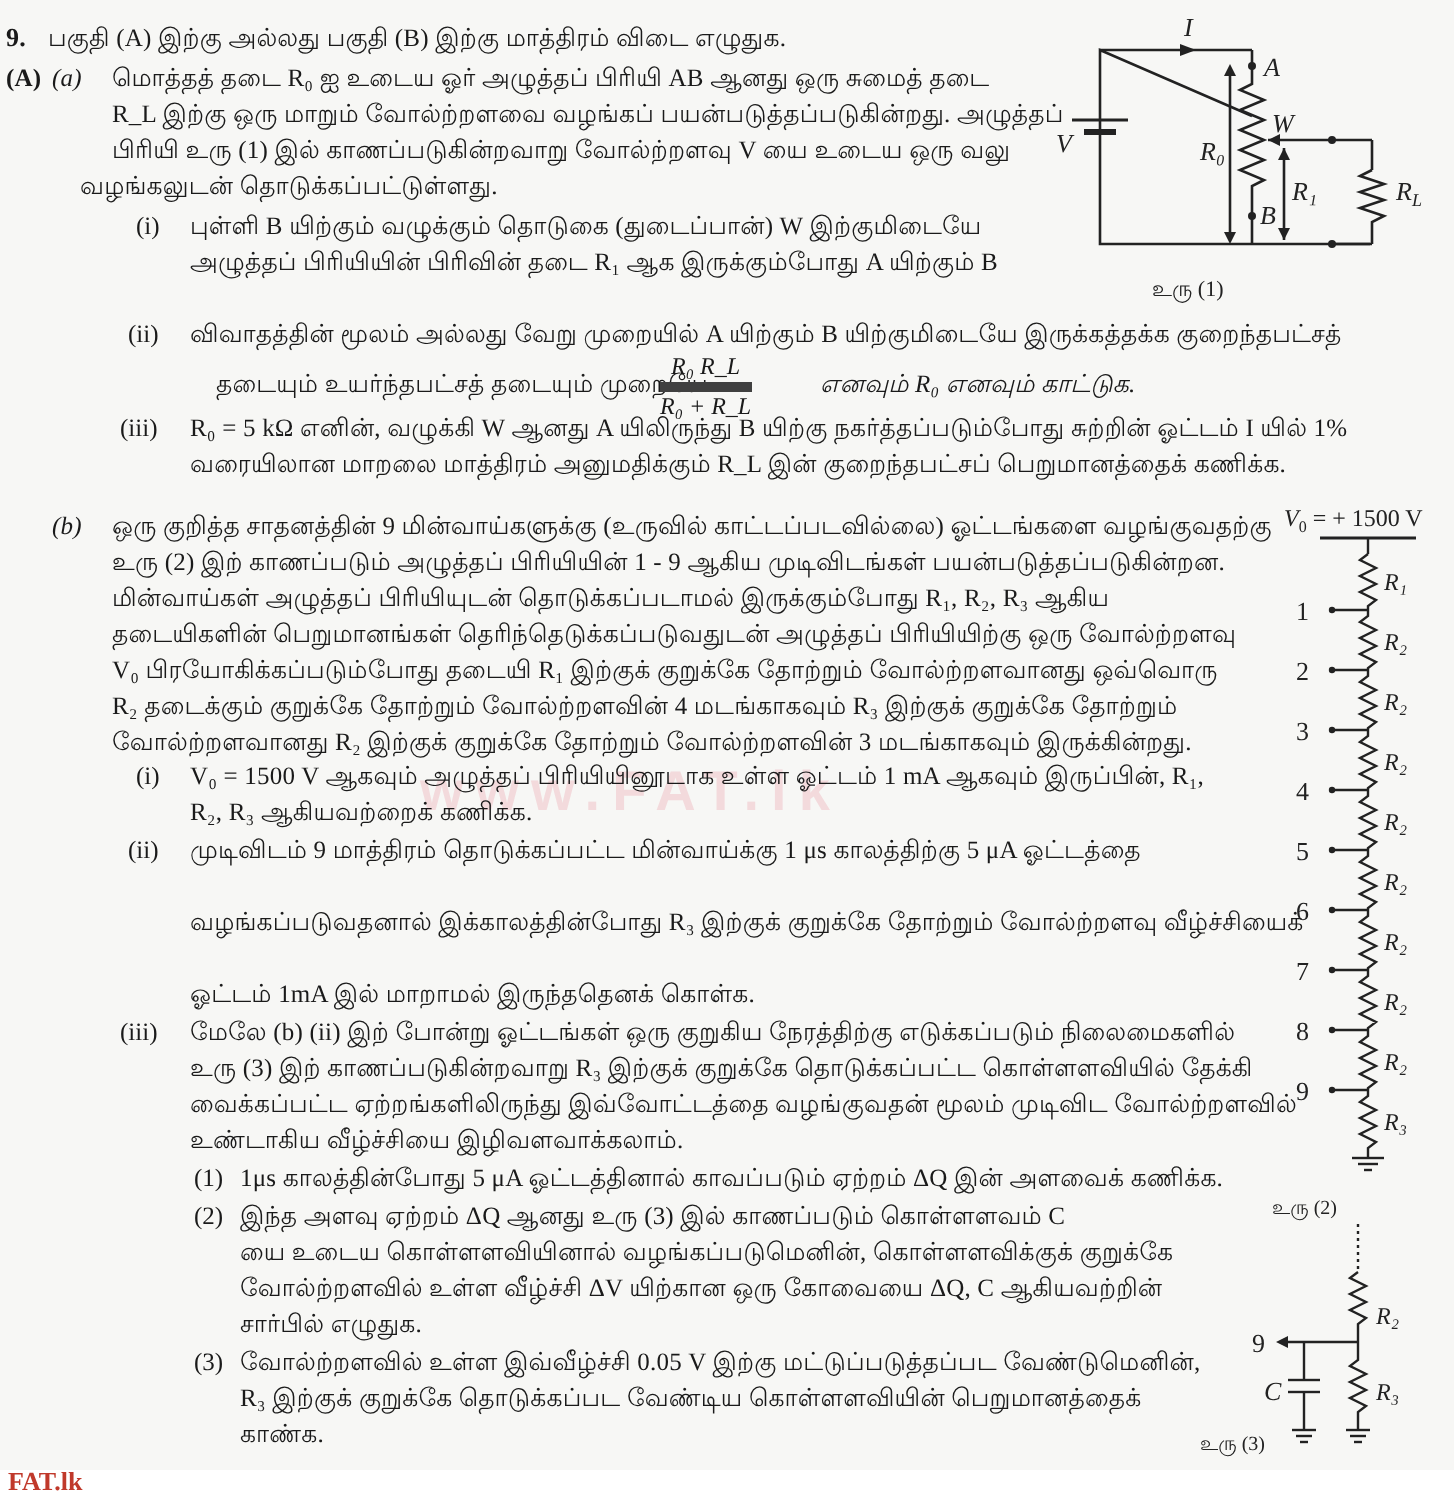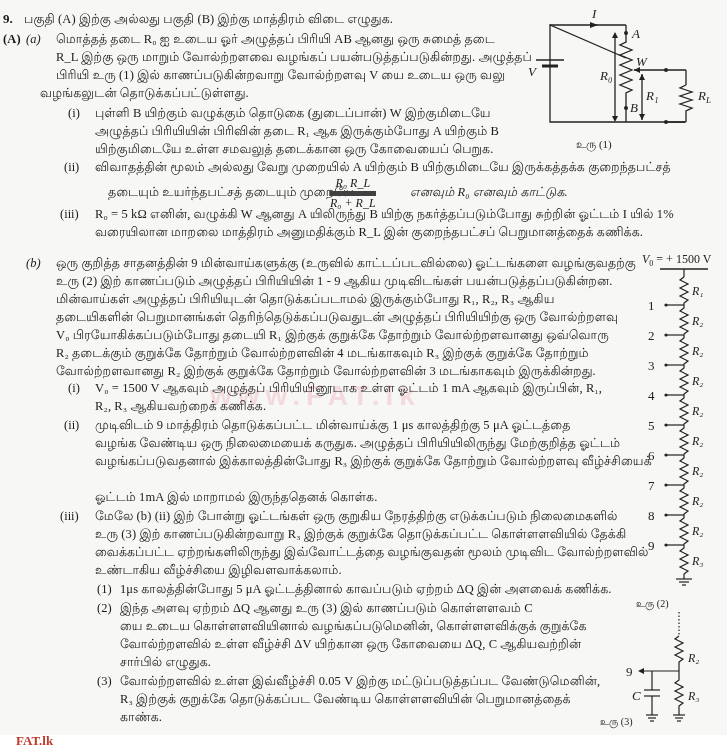--- a/index.html
+++ b/index.html
@@ -21,21 +21,21 @@
   .i { font-style:italic; }
   .num { position:absolute; font-size:12.5px; line-height:16px; }
   .frac {
     position:absolute; font-size:12px; text-align:center; font-style:italic;
   }
   .frac .top { display:block; border-bottom:5px solid #404040; padding:0 2px; line-height:15px; }
   .frac .bot { display:block; line-height:15px; }
   .footer {
     position:absolute; left:4px; top:733px;
     font-family:"Liberation Serif", serif; font-weight:bold;
-    font-size:13px; color:#c0392b;margin-left:12px;
+    font-size:13px; color:#c0392b;
   }
   .watermark {
     position:absolute; left:210px; top:380px;
     font-family:"Liberation Sans", sans-serif; font-weight:bold;
     font-size:28px; color:rgba(230,90,110,0.18); letter-spacing:6px;
   }
   svg text { font-family:"Liberation Serif", serif; }
 </style>
 </head>
 <body>
@@ -50,21 +50,20 @@
   <div class="ln b" style="left:3px;top:31px;">(A)</div>
   <div class="ln i" style="left:26px;top:31px;">(a)</div>
   <div class="ln" style="left:56px;top:49px;">R_L இற்கு ஒரு மாறும் வோல்ற்றளவை வழங்கப் பயன்படுத்தப்படுகின்றது. அழுத்தப்</div>
   <div class="ln" style="left:56px;top:31px;">மொத்தத் தடை R₀ ஐ உடைய ஓர் அழுத்தப் பிரியி AB ஆனது ஒரு சுமைத் தடை</div>
   <div class="ln" style="left:56px;top:67px;">பிரியி உரு (1) இல் காணப்படுகின்றவாறு வோல்ற்றளவு V யை உடைய ஒரு வலு</div>
   <div class="ln" style="left:40px;top:85px;">வழங்கலுடன் தொடுக்கப்பட்டுள்ளது.</div>
 
   <div class="num" style="left:68px;top:105px;">(i)</div>
   <div class="ln" style="left:95px;top:105px;">புள்ளி B யிற்கும் வழுக்கும் தொடுகை (துடைப்பான்) W இற்குமிடையே</div>
   <div class="ln" style="left:95px;top:123px;">அழுத்தப் பிரியியின் பிரிவின் தடை R₁ ஆக இருக்கும்போது A யிற்கும் B</div>
-  <div class="ln" style="left:95px;top:141px;">யிற்குமிடையே உள்ள சமவலுத் தடைக்கான ஒரு கோவையைப் பெறுக.</div>
 
   <div class="num" style="left:64px;top:159px;">(ii)</div>
   <div class="ln" style="left:95px;top:159px;">விவாதத்தின் மூலம் அல்லது வேறு முறையில் A யிற்கும் B யிற்குமிடையே இருக்கத்தக்க குறைந்தபட்சத்</div>
   <div class="ln" style="left:108px;top:184px;text-align:center;">தடையும் உயர்ந்தபட்சத் தடையும் முறையே</div>
   <div class="frac" style="left:330px;top:176px;">
     <span class="top">R₀ R_L</span>
     <span class="bot">R₀ + R_L</span>
   </div>
   <div class="ln" style="left:410px;top:184px;font-style:italic;">எனவும் R₀ எனவும் காட்டுக.</div>
 
@@ -128,21 +127,20 @@
   <div class="ln" style="left:56px;top:327px;">V₀ பிரயோகிக்கப்படும்போது தடையி R₁ இற்குக் குறுக்கே தோற்றும் வோல்ற்றளவானது ஒவ்வொரு</div>
   <div class="ln" style="left:56px;top:345px;">R₂ தடைக்கும் குறுக்கே தோற்றும் வோல்ற்றளவின் 4 மடங்காகவும் R₃ இற்குக் குறுக்கே தோற்றும்</div>
   <div class="ln" style="left:56px;top:363px;">வோல்ற்றளவானது R₂ இற்குக் குறுக்கே தோற்றும் வோல்ற்றளவின் 3 மடங்காகவும் இருக்கின்றது.</div>
 
   <div class="num" style="left:68px;top:380px;">(i)</div>
   <div class="ln" style="left:95px;top:380px;">V₀ = 1500 V ஆகவும் அழுத்தப் பிரியியினூடாக உள்ள ஓட்டம் 1 mA ஆகவும் இருப்பின், R₁,</div>
   <div class="ln" style="left:95px;top:398px;">R₂, R₃ ஆகியவற்றைக் கணிக்க.</div>
 
   <div class="num" style="left:64px;top:417px;">(ii)</div>
   <div class="ln" style="left:95px;top:417px;">முடிவிடம் 9 மாத்திரம் தொடுக்கப்பட்ட மின்வாய்க்கு 1 μs காலத்திற்கு 5 μA ஓட்டத்தை</div>
-  <div class="ln" style="left:95px;top:435px;">வழங்க வேண்டிய ஒரு நிலைமையைக் கருதுக. அழுத்தப் பிரியியிலிருந்து மேற்குறித்த ஓட்டம்</div>
   <div class="ln" style="left:95px;top:453px;">வழங்கப்படுவதனால் இக்காலத்தின்போது R₃ இற்குக் குறுக்கே தோற்றும் வோல்ற்றளவு வீழ்ச்சியைக்</div>
   <div class="ln" style="left:95px;top:489px;">ஓட்டம் 1mA இல் மாறாமல் இருந்ததெனக் கொள்க.</div>
 
   <div class="num" style="left:60px;top:508px;">(iii)</div>
   <div class="ln" style="left:95px;top:508px;">மேலே (b) (ii) இற் போன்று ஓட்டங்கள் ஒரு குறுகிய நேரத்திற்கு எடுக்கப்படும் நிலைமைகளில்</div>
   <div class="ln" style="left:95px;top:526px;">உரு (3) இற் காணப்படுகின்றவாறு R₃ இற்குக் குறுக்கே தொடுக்கப்பட்ட கொள்ளளவியில் தேக்கி</div>
   <div class="ln" style="left:95px;top:544px;">வைக்கப்பட்ட ஏற்றங்களிலிருந்து இவ்வோட்டத்தை வழங்குவதன் மூலம் முடிவிட வோல்ற்றளவில்</div>
   <div class="ln" style="left:95px;top:562px;">உண்டாகிய வீழ்ச்சியை இழிவளவாக்கலாம்.</div>
 
   <div class="num" style="left:97px;top:581px;">(1)</div>

